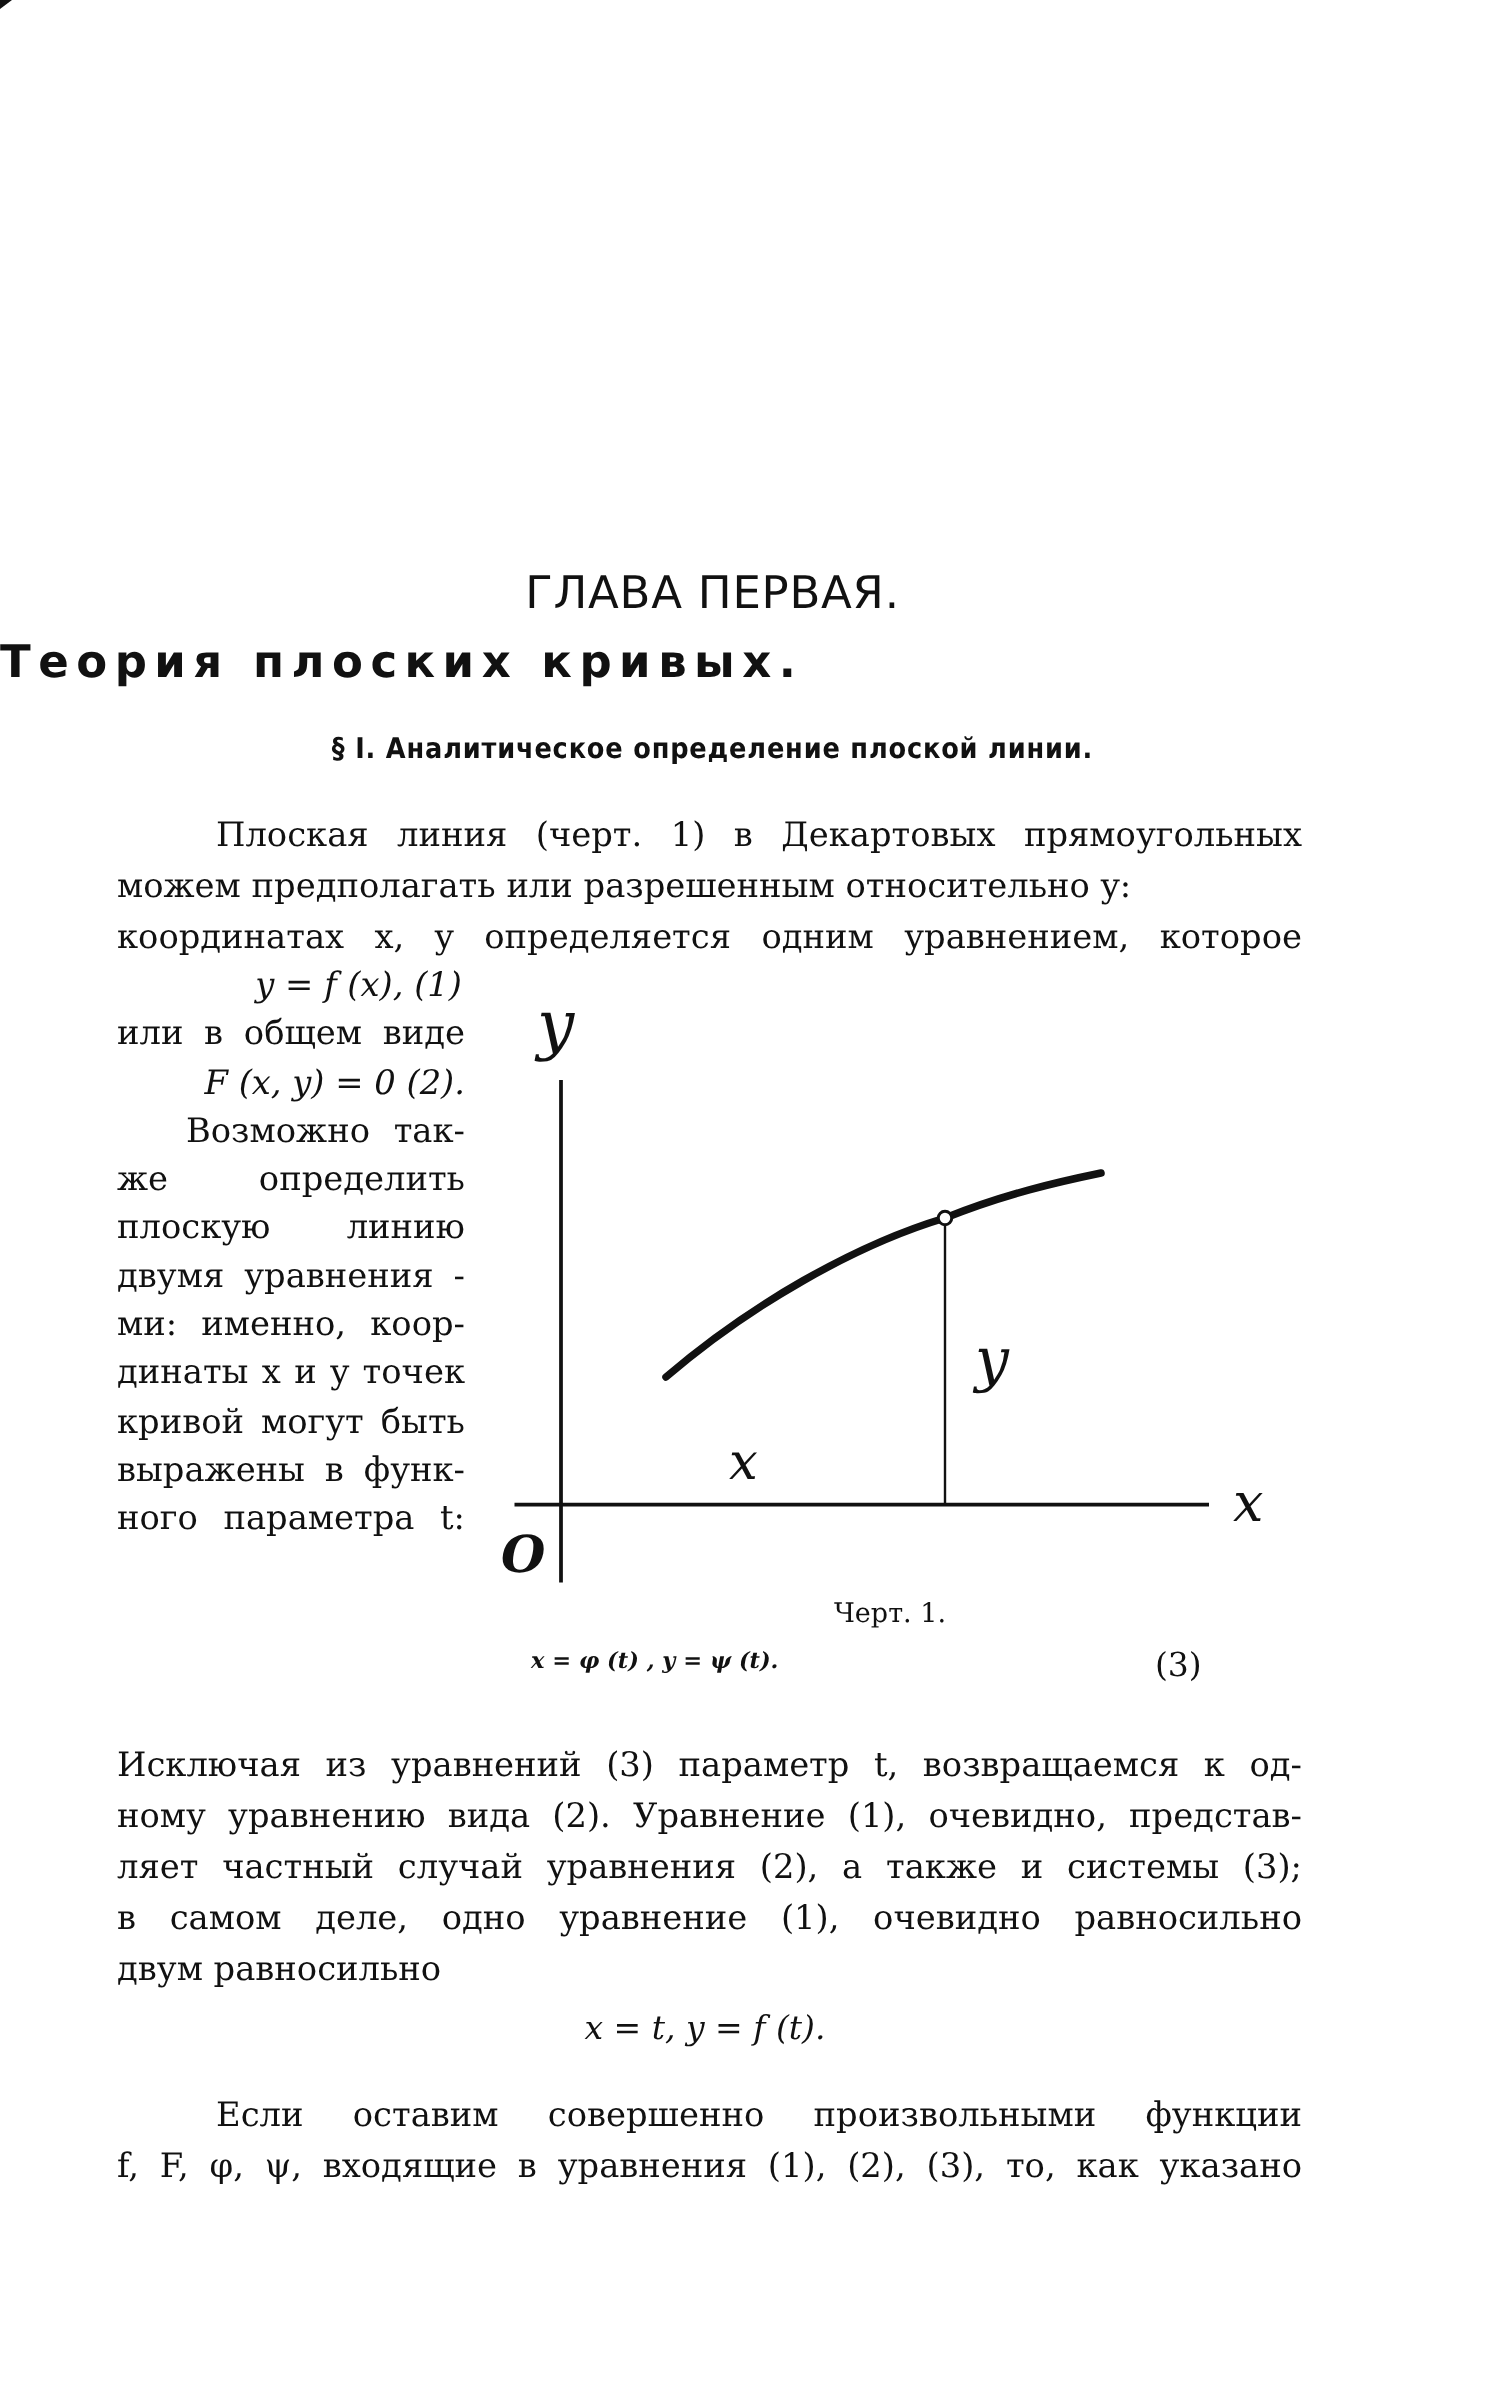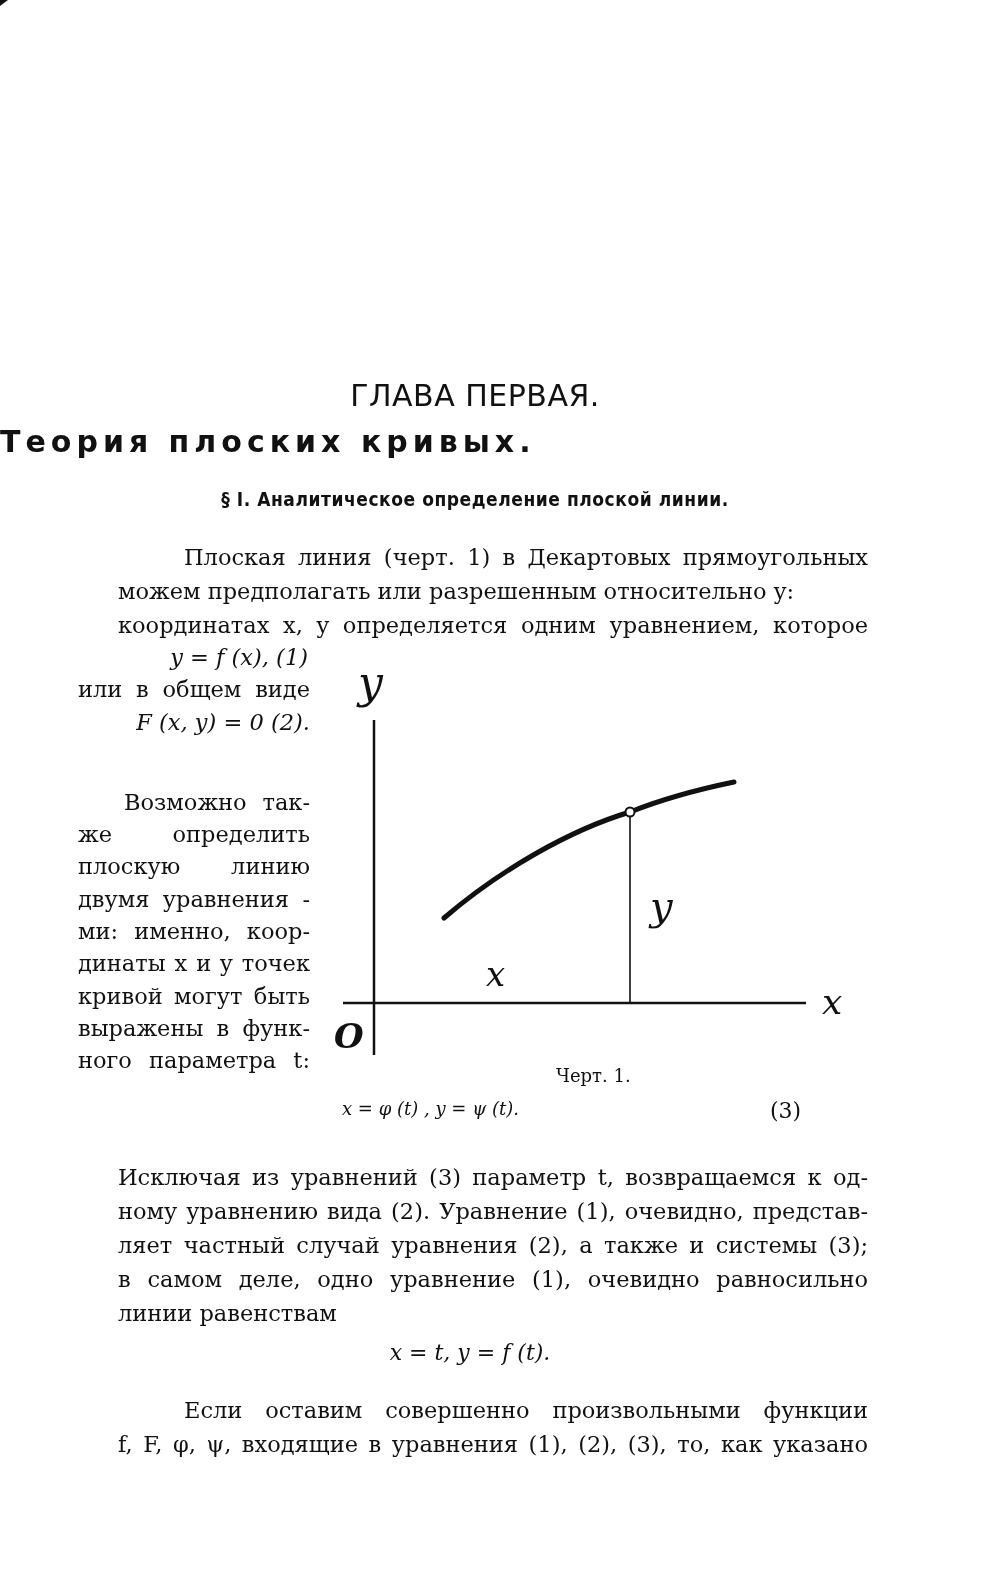--- a/index.html
+++ b/index.html
@@ -13,30 +13,30 @@
              font-size: 30px; letter-spacing: 0.5px; }
   .title { left: 0; width: 950px; top: 424px; 
            font-family: "DejaVu Sans", "Liberation Sans", sans-serif;
            font-weight: bold; font-size: 30px; letter-spacing: 5px; }
   .section { left: 0; width: 950px; top: 488px; text-align: center;
              font-family: "DejaVu Sans", "Liberation Sans", sans-serif;
              font-weight: bold; font-size: 19px; letter-spacing: 0.6px;
              transform: scaleX(0.9); transform-origin: 475px 0; }
   .para { position: absolute; left: 78px; width: 790px; font-size: 22.5px;
           line-height: 34px; text-align: justify; text-align-last: justify; }
-  .para .line { display: block; text-align: justify; text-align-last: justify; height: 34px; margin-left: 40px; }
+  .para .line { display: block; text-align: justify; text-align-last: justify; height: 34px; }
   .para .line.last { text-align-last: left; }
   .indent { text-indent: 66px; }
   .side { position: absolute; left: 78px; width: 232px; font-size: 22.5px; line-height: 32px; }
   .side .line { display: block; height: 32.3px; text-align: justify; text-align-last: justify; }
   .side .line.right { text-align: right; text-align-last: right; }
   .eq { font-style: italic; }
   .figure { position: absolute; left: 330px; top: 640px; width: 540px; height: 460px; }
   .caption { left: 556px; top: 1065px; font-size: 18px; }
-  .eq3 { left: 342px; top: 1098px; font-size: 18px; }
+  .eq3 { left: 354px; top: 1098px; font-size: 15px; font-weight: bold; }
   .eq3num { left: 770px; top: 1098px; font-size: 22px; }
   .eq4 { left: 0; width: 940px; text-align: center; top: 1340px; font-size: 22px; }
 </style>
 </head>
 <body>
 
 <div class="corner"></div>
 
 <div class="abs chapter">ГЛАВА ПЕРВАЯ.</div>
 <div class="abs title">Теория плоских кривых.</div>
@@ -45,21 +45,21 @@
 <div class="para" style="top:540px;">
   <span class="line indent">Плоская линия (черт. 1) в Декартовых прямоугольных</span>
   <span class="line last">можем предполагать или разрешенным относительно y:</span>
   <span class="line">координатах x, y определяется одним уравнением, которое</span>
 </div>
 
 <div class="side" style="top:641px;">
   <span class="line right eq" style="padding-right:2px;">y = f (x),      (1)</span>
   <span class="line">или в общем виде</span>
   <span class="line right eq">F (x, y) = 0    (2).</span>
-  <span class="line" style="padding-left:46px;width:186px;margin-top:48px;">Возможно так-</span>
+  <span class="line" style="padding-left:46px;width:186px;">Возможно так-</span>
   <span class="line">же определить</span>
   <span class="line">плоскую линию</span>
   <span class="line">двумя уравнения -</span>
   <span class="line">ми: именно, коор-</span>
   <span class="line">динаты x и y точек</span>
   <span class="line">кривой могут быть</span>
   <span class="line">выражены в функ-</span>
   <span class="line">ного параметра t:</span>
 </div>
 
@@ -87,21 +87,21 @@
 <div class="abs caption">Черт. 1.</div>
 
 <div class="abs eq3 eq">x = φ (t) , y = ψ (t).</div>
 <div class="abs eq3num">(3)</div>
 
 <div class="para" style="top:1160px;">
   <span class="line">Исключая из уравнений (3) параметр t, возвращаемся к од-</span>
   <span class="line">ному уравнению вида (2). Уравнение (1), очевидно, представ-</span>
   <span class="line">ляет частный случай уравнения (2), а также и системы (3);</span>
   <span class="line">в самом деле, одно уравнение (1), очевидно равносильно</span>
-  <span class="line last">линии равенствам</span>
+  <span class="line last">двум равносильно</span>
 </div>
 
 <div class="abs eq4 eq">x = t, y = f (t).</div>
 
 <div class="para" style="top:1393px;">
   <span class="line indent">Если оставим совершенно произвольными функции</span>
   <span class="line">f, F, φ, ψ, входящие в уравнения (1), (2), (3), то, как указано</span>
 </div>
 
 </body></html>

